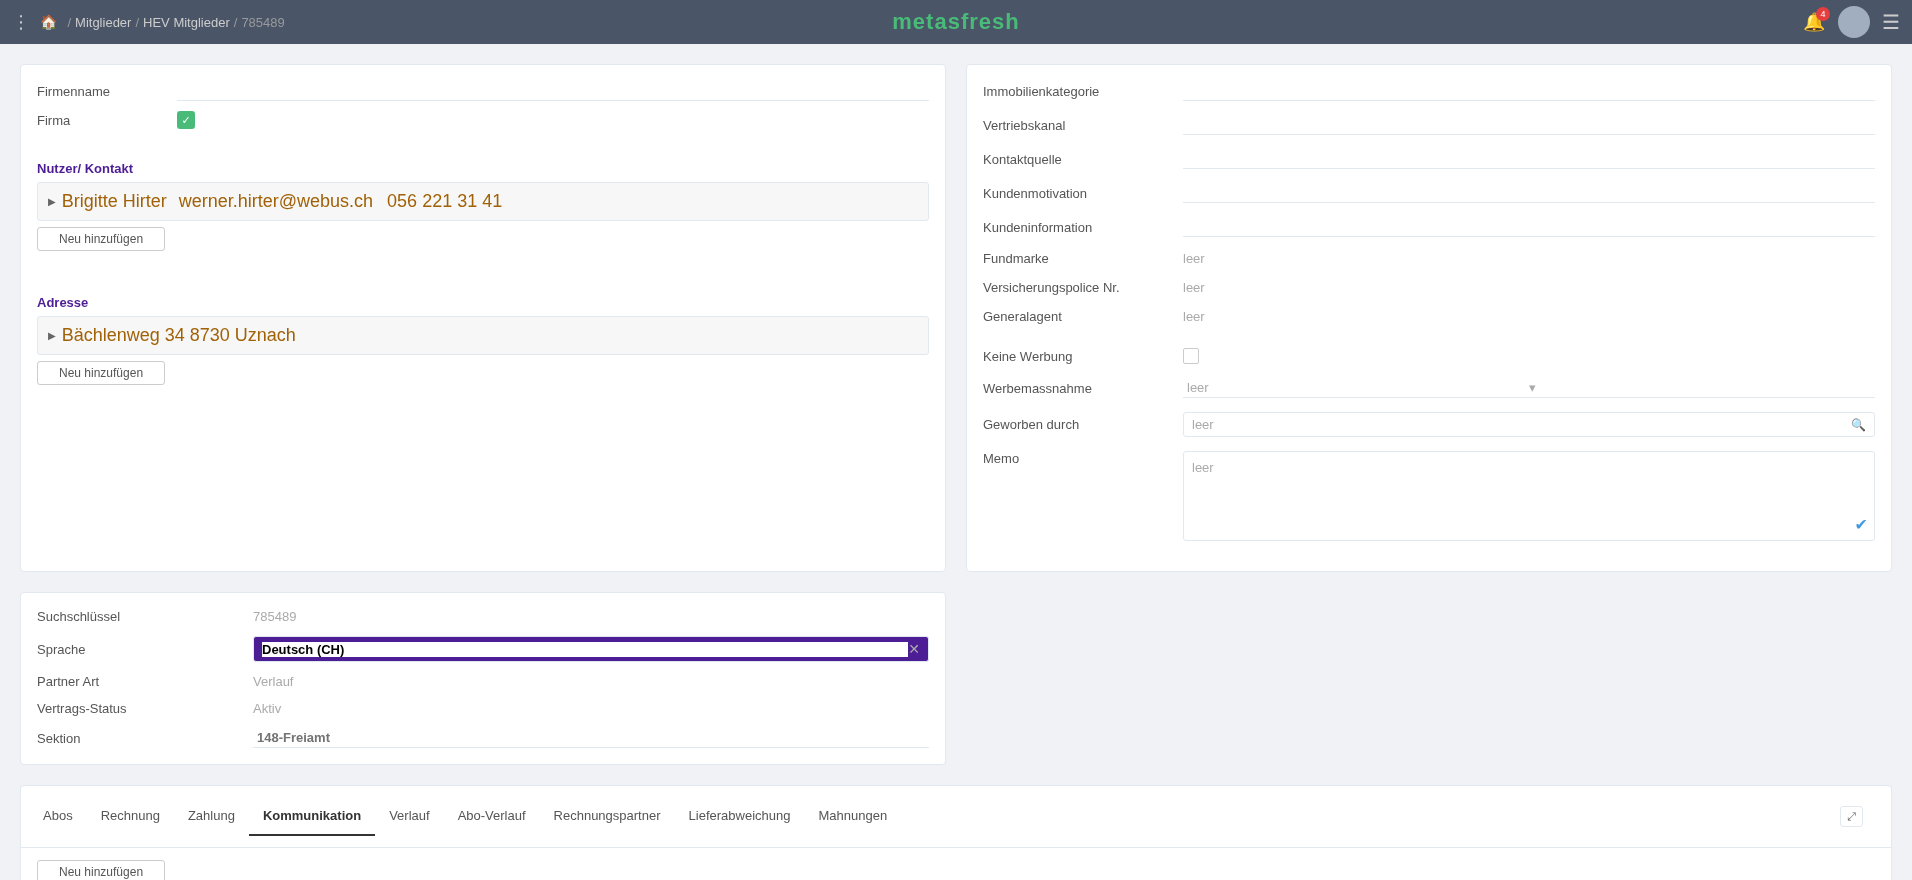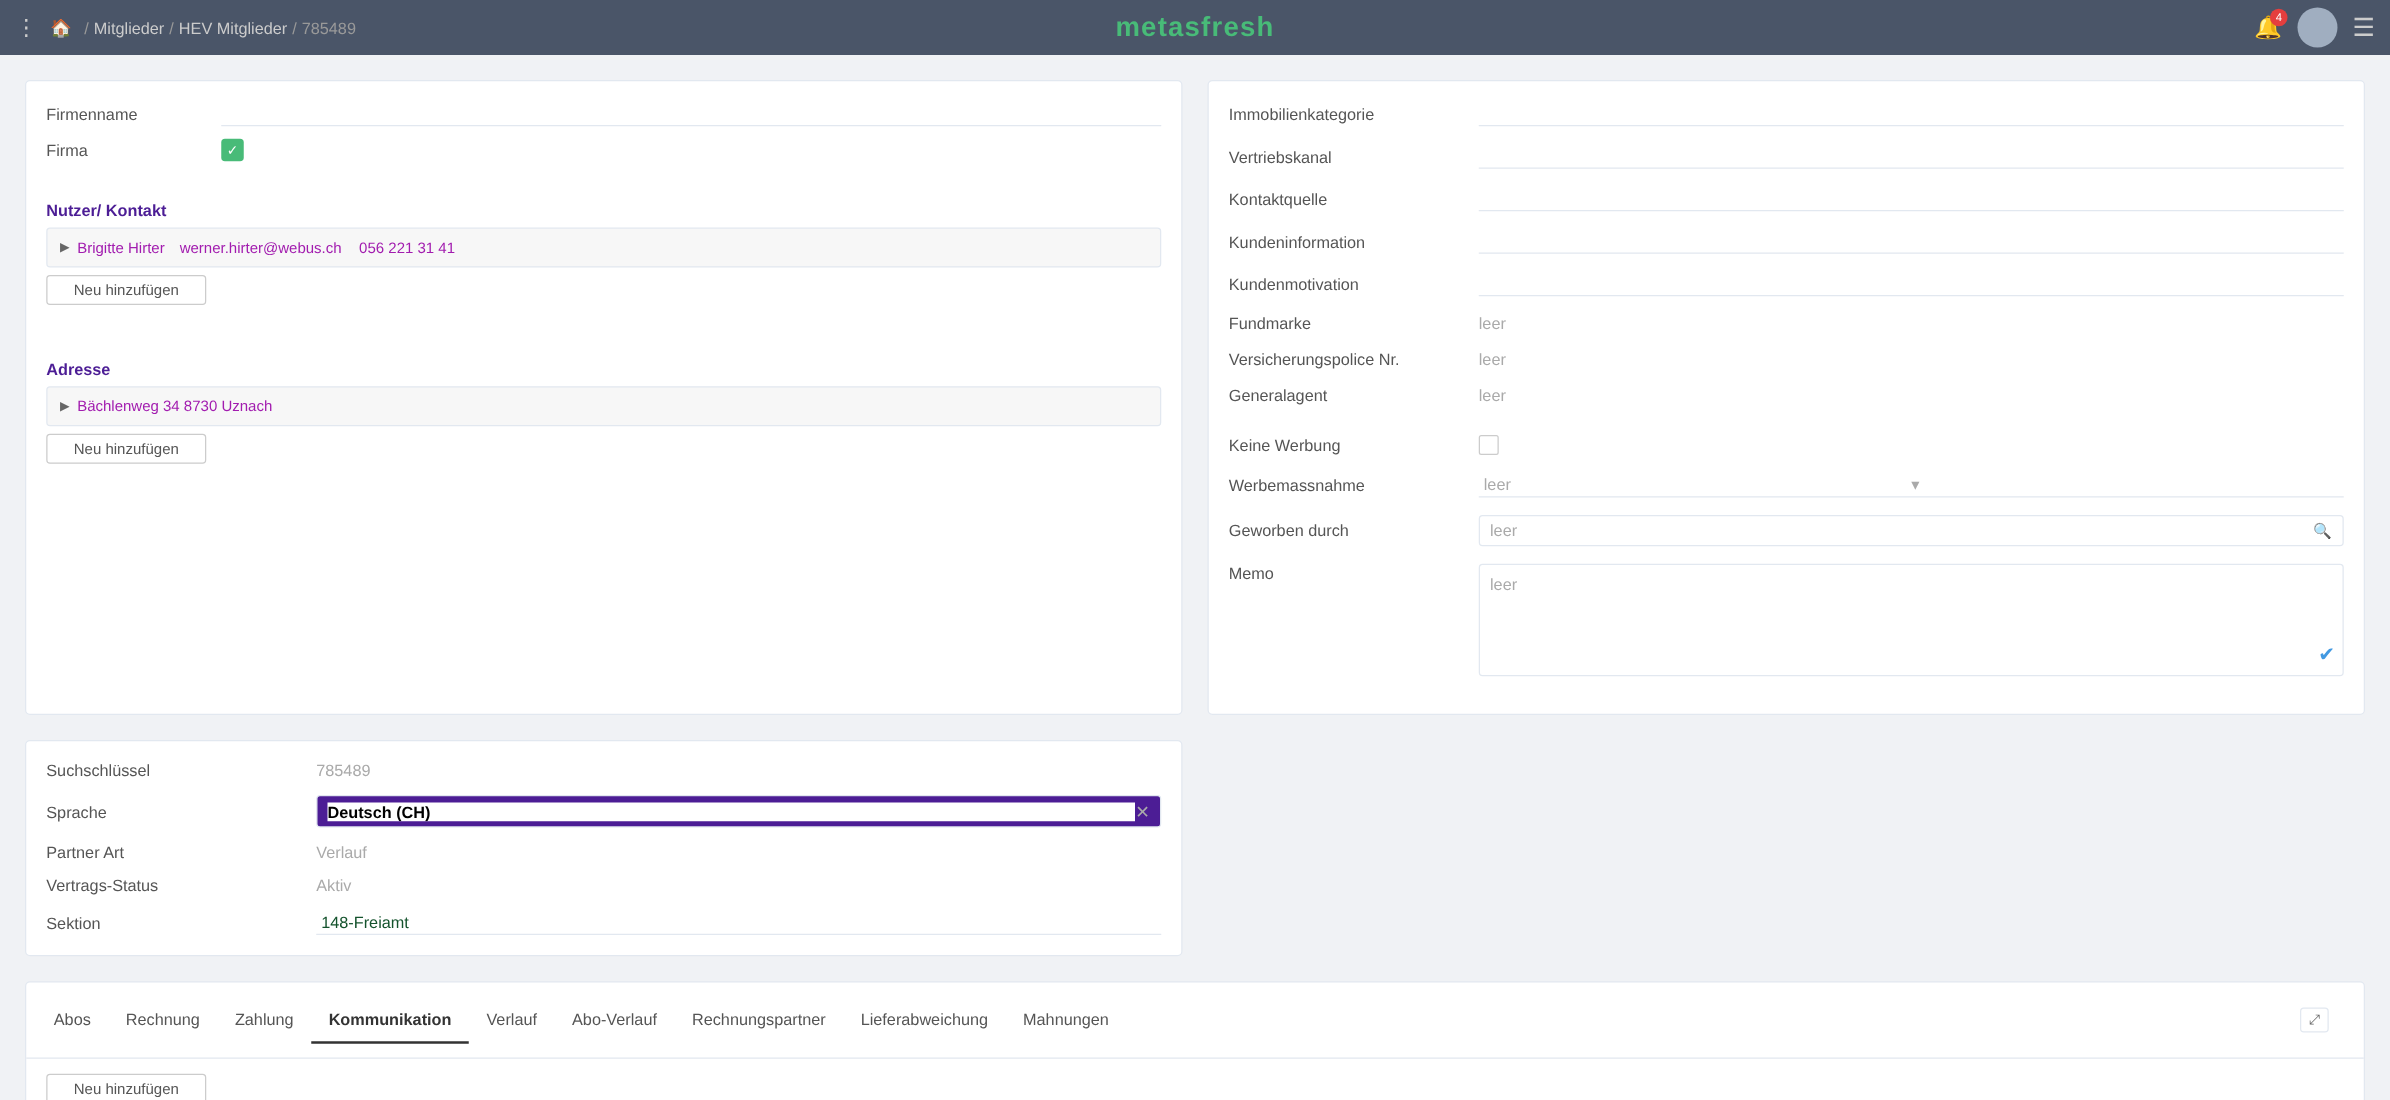--- a/index.html
+++ b/index.html
@@ -51,21 +51,21 @@
 
     
     .section-label { font-size: 13px; font-weight: 600; color: #4c1d95; margin-bottom: 6px; margin-top: 32px; }
 
     .contact-row {
       background: #f7f7f7; border: 1px solid #e2e8f0; border-radius: 3px;
       padding: 8px 10px; display: flex; align-items: center; gap: 6px;
       margin-bottom: 6px; cursor: pointer;
     }
     .contact-row .chevron { color: #666; font-size: 10px; }
-    .contact-row .contact-text { font-size: 12px; color: #a21caf; }
+    .contact-row .contact-text { font-size: 18px; color: #a16207; }
 
     .btn-neu {
       background: white; border: 1px solid #ccc; border-radius: 3px;
       padding: 4px 21px; font-size: 12px; color: #555; cursor: pointer; margin-bottom: 12px;
     }
 
     
     .right-field-row { display: flex; align-items: center; margin-bottom: 14px; }
     .right-label { font-size: 13px; color: #555; min-width: 200px; }
     .right-value { font-size: 13px; color: #aaa; flex: 1; }
@@ -195,25 +195,25 @@
     </div>
     <div class="right-field-row">
       <span class="right-label">Vertriebskanal</span>
       <div class="field-underline"></div>
     </div>
     <div class="right-field-row">
       <span class="right-label">Kontaktquelle</span>
       <div class="field-underline"></div>
     </div>
     <div class="right-field-row">
+      <span class="right-label">Kundenmotivation</span>
+      <div class="field-underline"></div>
+    </div>
+    <div class="right-field-row">
       <span class="right-label">Kundeninformation</span>
-      <div class="field-underline"></div>
-    </div>
-    <div class="right-field-row">
-      <span class="right-label">Kundenmotivation</span>
       <div class="field-underline"></div>
     </div>
     <div class="right-field-row">
       <span class="right-label">Fundmarke</span>
       <span class="right-value leer">leer</span>
     </div>
     <div class="right-field-row">
       <span class="right-label">Versicherungspolice Nr.</span>
       <span class="right-value leer">leer</span>
     </div>
@@ -262,21 +262,21 @@
         <span class="clear-btn">✕</span>
       </div>
 
       <span class="bottom-left-label">Partner Art</span>
       <span style="color:#aaa; font-size:13px;">Verlauf</span>
 
       <span class="bottom-left-label">Vertrags-Status</span>
       <span style="color:#aaa; font-size:13px;">Aktiv</span>
 
       <span class="bottom-left-label">Sektion</span>
-      <input type="text" class="input-field" style="color: #14532d;" value="148-Freiamt">
+      <input type="text" class="input-field" style="color: #737373; font-weight: bold;" value="148-Freiamt">
     </div>
   </div>
 
   <div></div>
 
 </div>
 
 <div class="tabs-section">
   <div class="tabs-bar">
     <div class="tab">Abos</div>

